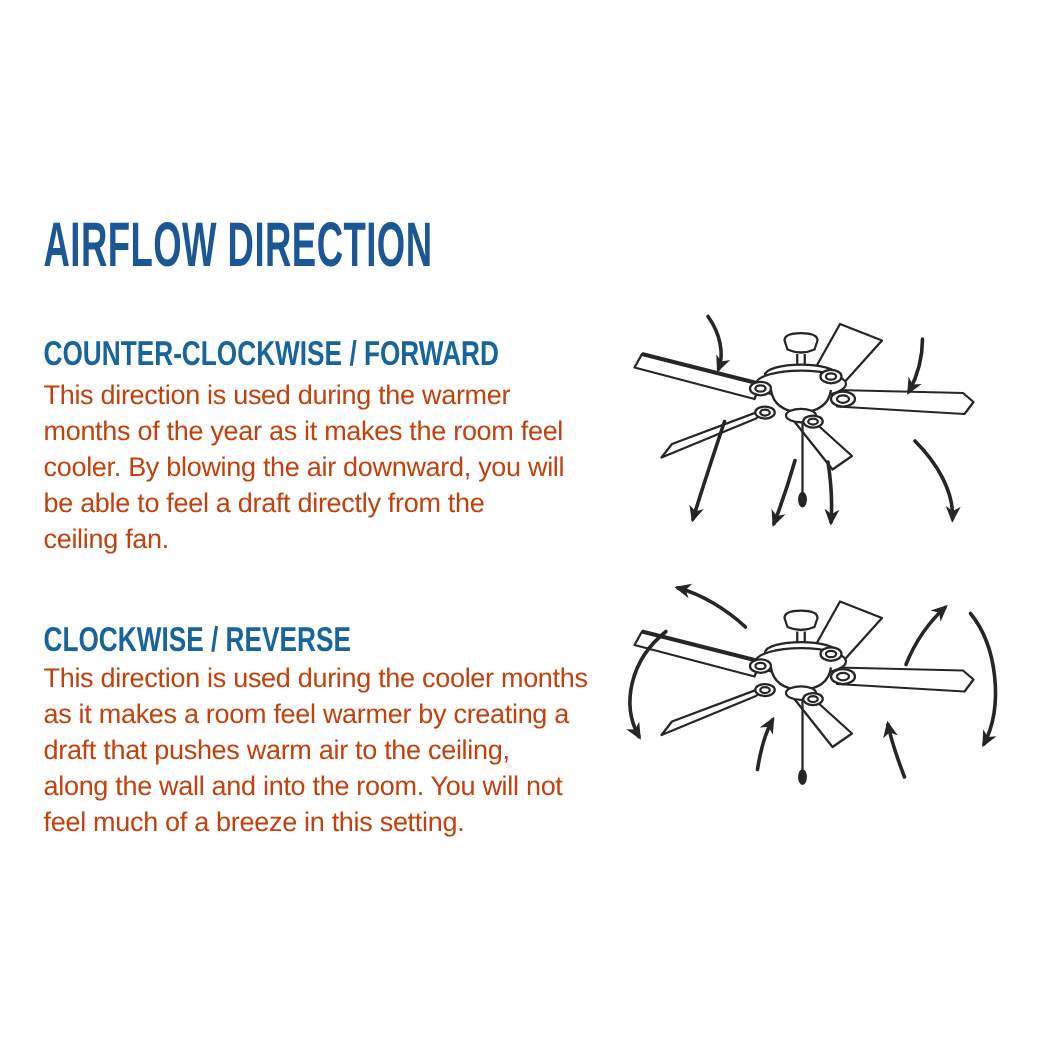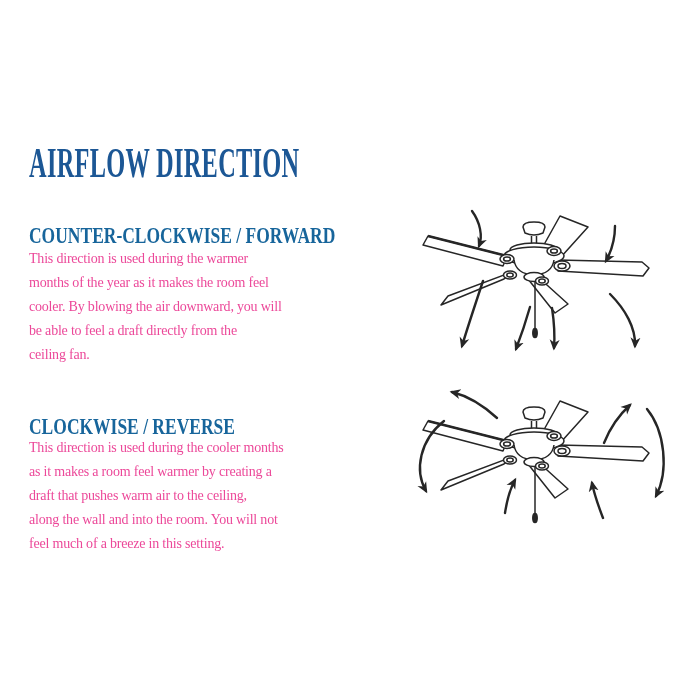--- a/index.html
+++ b/index.html
@@ -1,21 +1,21 @@
 <!DOCTYPE html>
 <html><head>
 <meta charset="utf-8">
 <style>
   html, body { margin: 0; padding: 0; background: #ffffff; }
   .canvas {
     position: relative;
     width: 700px;
     height: 652px;
     background: #ffffff;
-    font-family: Liberation Serif, serif;
+    font-family: Liberation Sans, sans-serif;
     overflow: hidden;
   }
   .page-title {
     position: absolute;
     left: 29px;
     top: 112px;
     font-size: 42px;
     line-height: 1.1;
     font-weight: 700;
     color: #1c5795;
@@ -34,24 +34,24 @@
     transform: scaleX(0.76);
     transform-origin: left top;
     white-space: nowrap;
   }
   .heading-forward { top: 204px; }
   .heading-reverse { top: 395px; }
   .section-body {
     position: absolute;
     left: 29px;
     width: 400px;
-    font-size: 14px;
+    font-size: 18px;
     line-height: 24px;
     letter-spacing: -0.2px;
-    color: #ec4899;
+    color: #c2410c;
     white-space: pre-line;
   }
   .body-forward { top: 233px; }
   .body-reverse { top: 422px; }
   .fan-illustration {
     position: absolute;
     width: 280px;
     height: 190px;
   }
   .fan-forward { left: 408px; top: 200px; }

